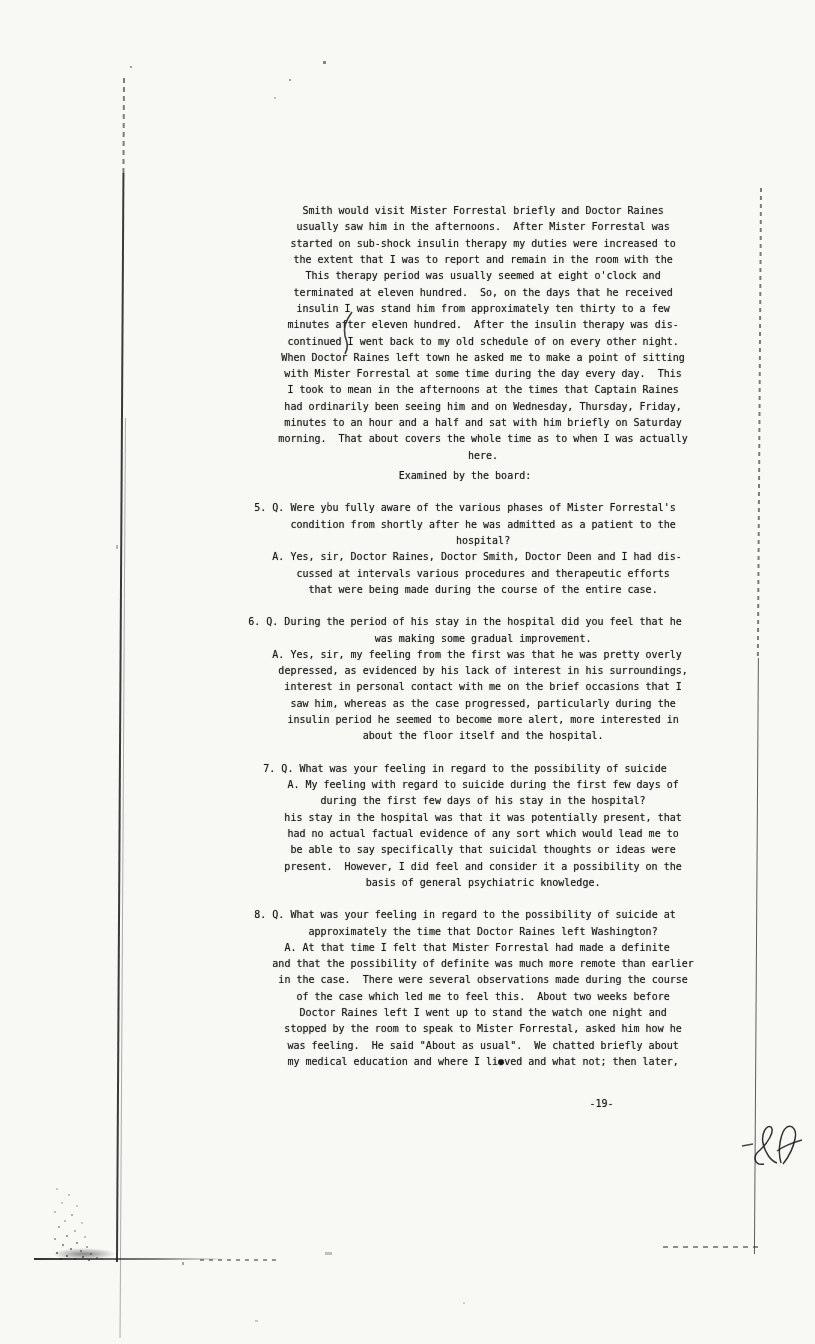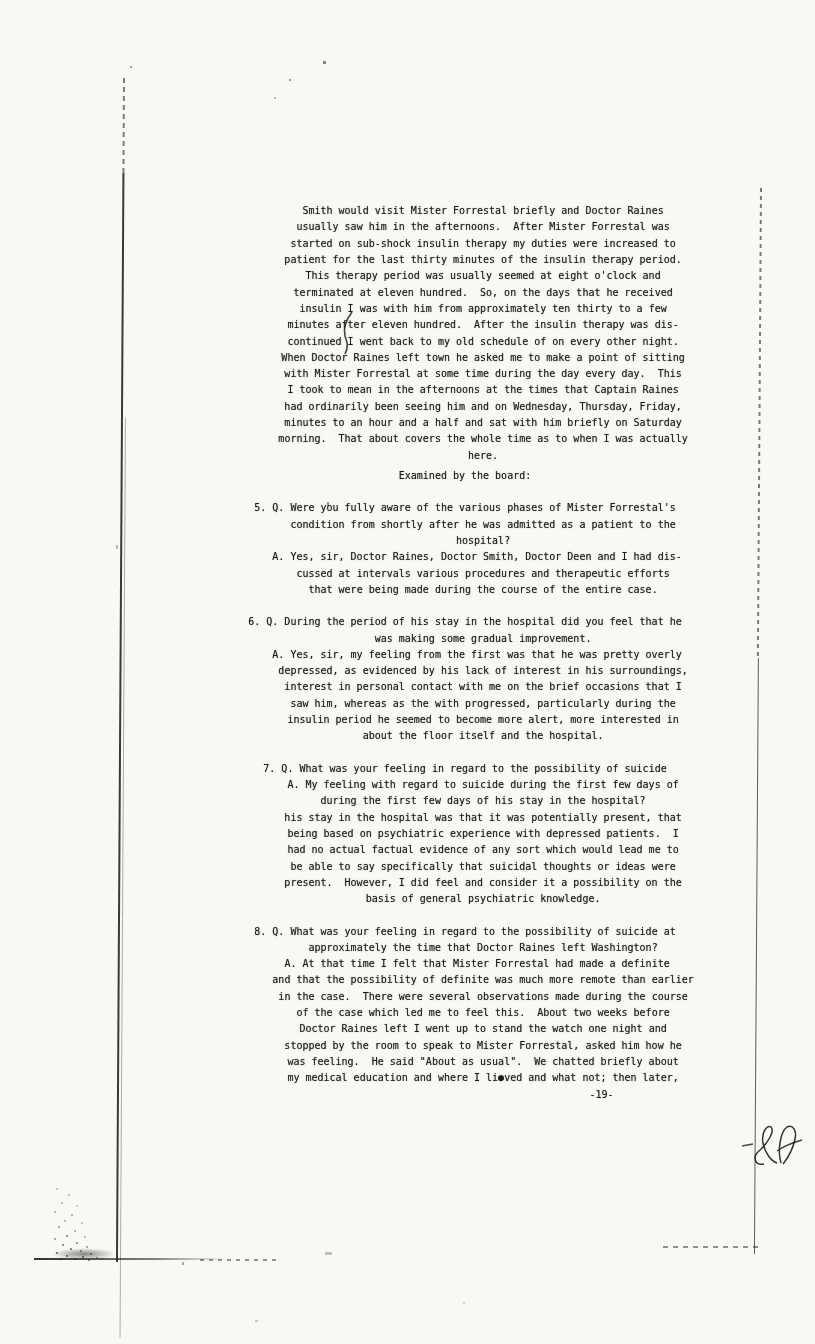--- a/index.html
+++ b/index.html
@@ -3,21 +3,21 @@
 <meta charset="utf-8">
 <style>
   html,body{margin:0;padding:0;}
   body{width:815px;height:1344px;overflow:hidden;background:#fbfbf9;}
   #page{position:relative;width:815px;height:1344px;background:#f8f8f5;font-family:"DejaVu Sans Mono","Liberation Mono",monospace;color:#1c1c1c;}
   
   #text-block{position:absolute;left:145px;top:203px;width:640px;font-size:10px;text-shadow:0 0 1px rgba(25,25,25,.55);text-align:center;}
   .ln{height:16.32px;line-height:16.32px;white-space:pre;}
   .examined{margin-top:4px;}
   .qa{margin-top:16px;}
-  .pagenum{padding-left:273px;}
+  .pagenum{margin-top:26px;padding-left:273px;}
   
   .rule-wrap{position:absolute;pointer-events:none;}
   #left-rule{left:123px;top:78px;width:6px;height:1186px;transform:rotate(.34deg);transform-origin:top left;}
   #left-rule .dash-top{position:absolute;left:0;top:0;width:2px;height:95px;background:repeating-linear-gradient(to bottom,rgba(60,60,60,.65) 0 5px,rgba(60,60,60,0) 5px 9px);}
   #left-rule .solid{position:absolute;left:0;top:95px;width:2.2px;height:1089px;background:#3a3a3a;}
   #left-rule .ghost{position:absolute;left:3.5px;top:340px;width:1.2px;height:920px;background:#3a3a3a;opacity:.4;}
   #right-rule{left:760px;top:188px;width:4px;height:1066px;transform:rotate(.38deg);transform-origin:top left;}
   #right-rule .dash-top{position:absolute;left:0;top:0;width:1.6px;height:470px;background:repeating-linear-gradient(to bottom,rgba(70,70,70,.7) 0 4px,rgba(70,70,70,0) 4px 8px);}
   #right-rule .solid{position:absolute;left:.5px;top:470px;width:1.6px;height:596px;background:#474747;opacity:.88;}
   #bottom-line{position:absolute;left:34px;top:1258px;width:200px;height:2.4px;background:linear-gradient(to right,rgba(28,28,28,.9),rgba(28,28,28,.55) 60%,rgba(28,28,28,0) 97%);}
@@ -69,24 +69,24 @@
   <div class="speck" style="left:325px;top:1252px;width:7px;height:3px;opacity:.35;"></div>
   <div class="speck" style="left:182px;top:1262px;width:2px;height:3px;opacity:.5;"></div>
   <div class="speck" style="left:255px;top:1320px;width:3px;height:2px;opacity:.3;"></div>
   <div class="speck" style="left:463px;top:1302px;width:2px;height:2px;opacity:.25;"></div>
 
   <div id="text-block">
     <div id="para-block">
         <div class="ln">      Smith would visit Mister Forrestal briefly and Doctor Raines</div>
         <div class="ln">      usually saw him in the afternoons.  After Mister Forrestal was</div>
         <div class="ln">      started on sub-shock insulin therapy my duties were increased to</div>
-        <div class="ln">      patient for the last thirty minutes of the insulin therapy period.</div>
+        <div class="ln">      the extent that I was to report and remain in the room with the</div>
         <div class="ln">      This therapy period was usually seemed at eight o'clock and</div>
         <div class="ln">      terminated at eleven hundred.  So, on the days that he received</div>
-        <div class="ln">      insulin I was with him from approximately ten thirty to a few</div>
+        <div class="ln">      insulin I was stand him from approximately ten thirty to a few</div>
         <div class="ln">      minutes after eleven hundred.  After the insulin therapy was dis-</div>
         <div class="ln">      continued I went back to my old schedule of on every other night.</div>
         <div class="ln">      When Doctor Raines left town he asked me to make a point of sitting</div>
         <div class="ln">      with Mister Forrestal at some time during the day every day.  This</div>
         <div class="ln">      I took to mean in the afternoons at the times that Captain Raines</div>
         <div class="ln">      had ordinarily been seeing him and on Wednesday, Thursday, Friday,</div>
         <div class="ln">      minutes to an hour and a half and sat with him briefly on Saturday</div>
         <div class="ln">      morning.  That about covers the whole time as to when I was actually</div>
         <div class="ln">      here.</div>
       </div>
@@ -99,30 +99,29 @@
           <div class="ln">    A. Yes, sir, Doctor Raines, Doctor Smith, Doctor Deen and I had dis-</div>
           <div class="ln">      cussed at intervals various procedures and therapeutic efforts</div>
           <div class="ln">      that were being made during the course of the entire case.</div>
         </div>
         <div class="qa">
           <div class="ln">6. Q. During the period of his stay in the hospital did you feel that he</div>
           <div class="ln">      was making some gradual improvement.</div>
           <div class="ln">    A. Yes, sir, my feeling from the first was that he was pretty overly</div>
           <div class="ln">      depressed, as evidenced by his lack of interest in his surroundings,</div>
           <div class="ln">      interest in personal contact with me on the brief occasions that I</div>
-          <div class="ln">      saw him, whereas as the with progressed, particularly during the</div>
+          <div class="ln">      saw him, whereas as the case progressed, particularly during the</div>
           <div class="ln">      insulin period he seemed to become more alert, more interested in</div>
           <div class="ln">      about the floor itself and the hospital.</div>
         </div>
         <div class="qa">
           <div class="ln">7. Q. What was your feeling in regard to the possibility of suicide</div>
           <div class="ln">      A. My feeling with regard to suicide during the first few days of</div>
           <div class="ln">      during the first few days of his stay in the hospital?</div>
           <div class="ln">      his stay in the hospital was that it was potentially present, that</div>
-          <div class="ln">      being based on psychiatric experience with depressed patients.  I</div>
           <div class="ln">      had no actual factual evidence of any sort which would lead me to</div>
           <div class="ln">      be able to say specifically that suicidal thoughts or ideas were</div>
           <div class="ln">      present.  However, I did feel and consider it a possibility on the</div>
           <div class="ln">      basis of general psychiatric knowledge.</div>
         </div>
         <div class="qa">
           <div class="ln">8. Q. What was your feeling in regard to the possibility of suicide at</div>
           <div class="ln">      approximately the time that Doctor Raines left Washington?</div>
           <div class="ln">    A. At that time I felt that Mister Forrestal had made a definite</div>
           <div class="ln">      and that the possibility of definite was much more remote than earlier</div>

